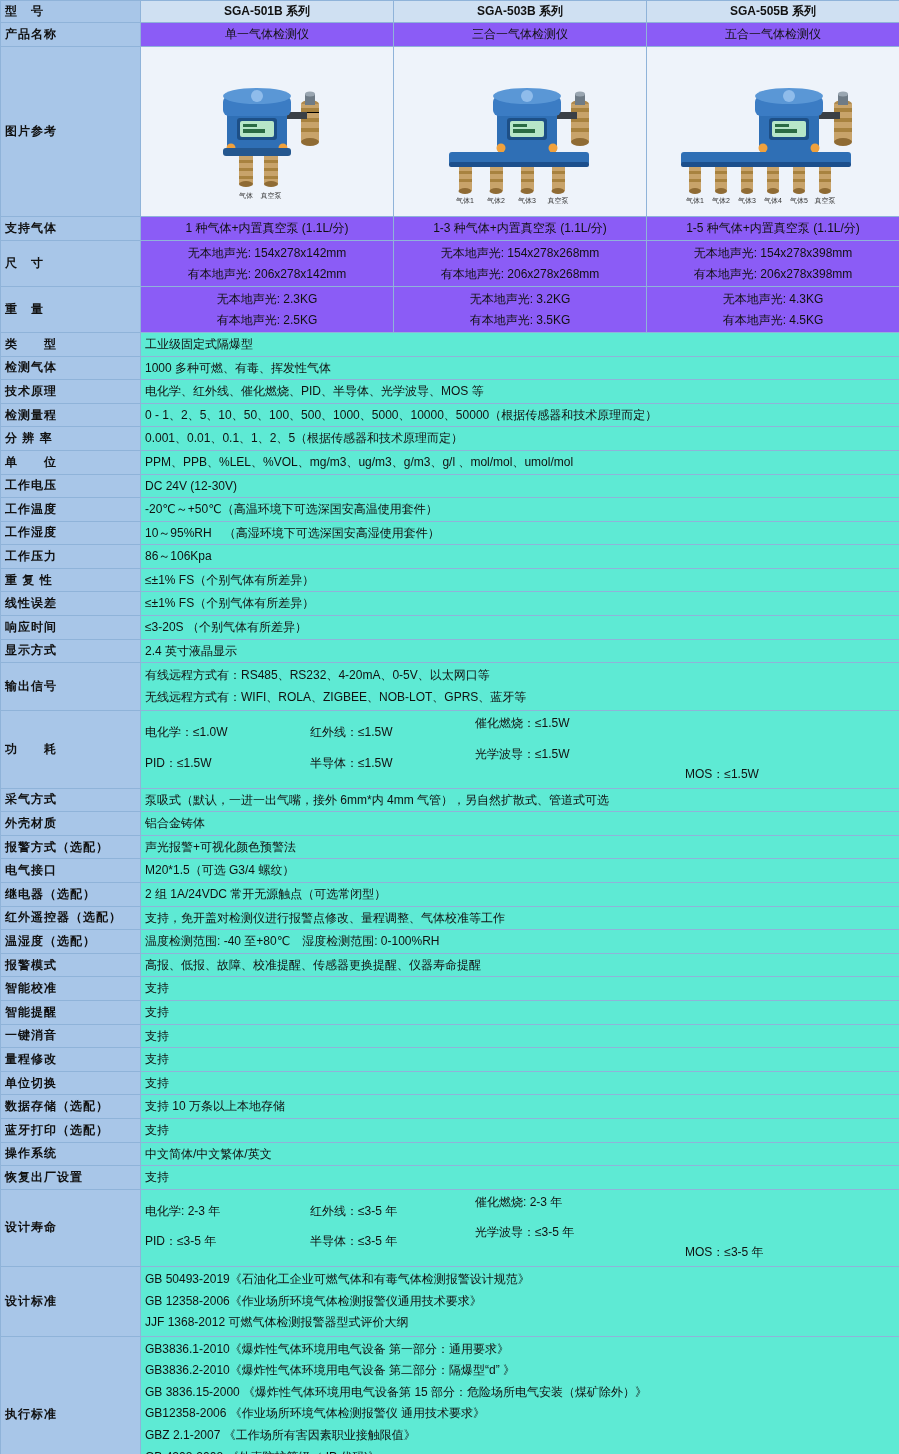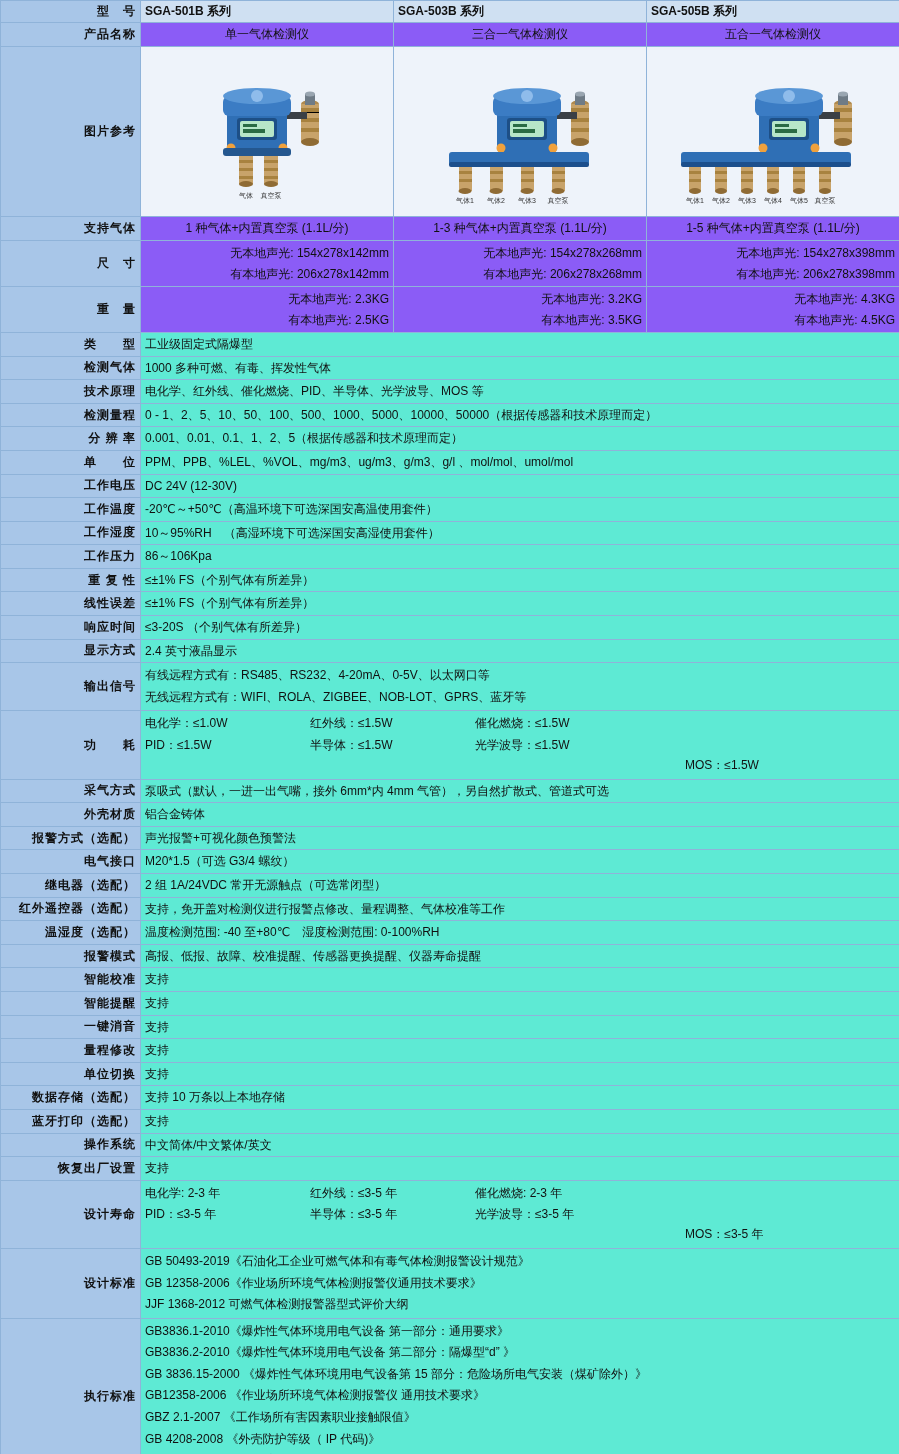--- a/index.html
+++ b/index.html
@@ -21,60 +21,60 @@
   }
   table.spec td {
     border: 1px solid #8fb3d9;
     font-size: 12px;
     color: #111;
     vertical-align: middle;
     padding: 2px 4px;
   }
   td.label {
     background: #a8c6e8;
-    text-align: right;
+    text-align: left;
     font-weight: bold;
     font-size: 12.5px;
     color: #000;
     letter-spacing: 1px;
     width: 140px;
   }
   td.val {
     background: #5eead4;
     padding-left: 8px;
     font-size: 11.5px;
     line-height: 1.55;
   }
   td.model {
     background: #cfe0f2;
-    text-align: left;
+    text-align: center;
     font-weight: bold;
     font-size: 12.5px;
   }
   td.ctr {
     background: #8b5cf6;
     text-align: center;
     font-size: 11.5px;
     line-height: 1.6;
   }
-  .two-line div { line-height: 1.7; text-align: right; }
+  .two-line div { line-height: 1.7; }
   .img-cell {
     background: #eef3fa;
     text-align: center;
     padding: 6px 0 2px 0;
     height: 170px;
   }
   .kv-grid {
     display: flex;
     flex-wrap: wrap;
     line-height: 1.8;
   }
   .kv-grid > span { display: inline-block; }
   .w-pct-28 { width: 28%; }
-  .w-pct-22 { width: 22%; }
+  .w-pct-22 { width: 22%; margin-top: 9px; }
   .w-pct-20 { width: 20%; margin-top: 20px; }
   .line { line-height: 1.8; }
   svg.det { display: block; margin: 0 auto; }
   .port-label {
     font-size: 7px;
     fill: #333;
     font-family: "Liberation Sans", sans-serif;
   }
 </style>
 </head>

